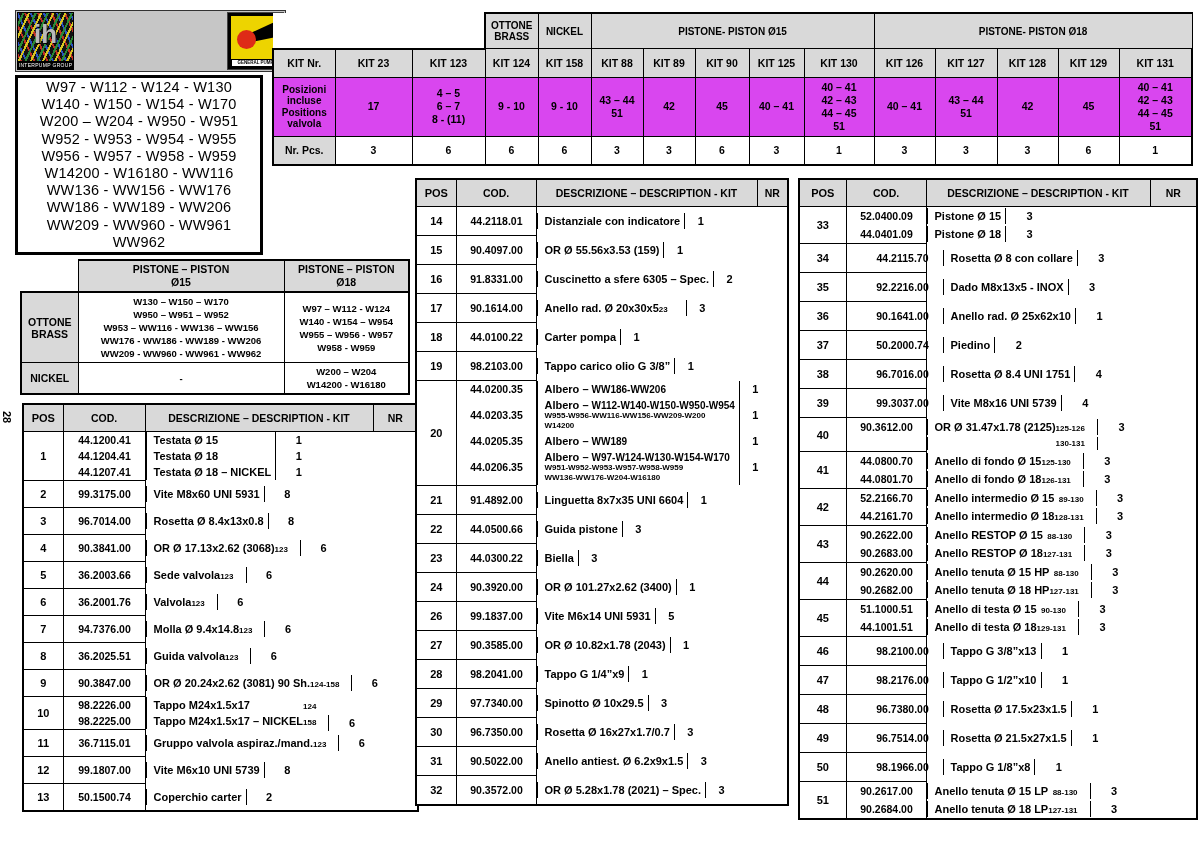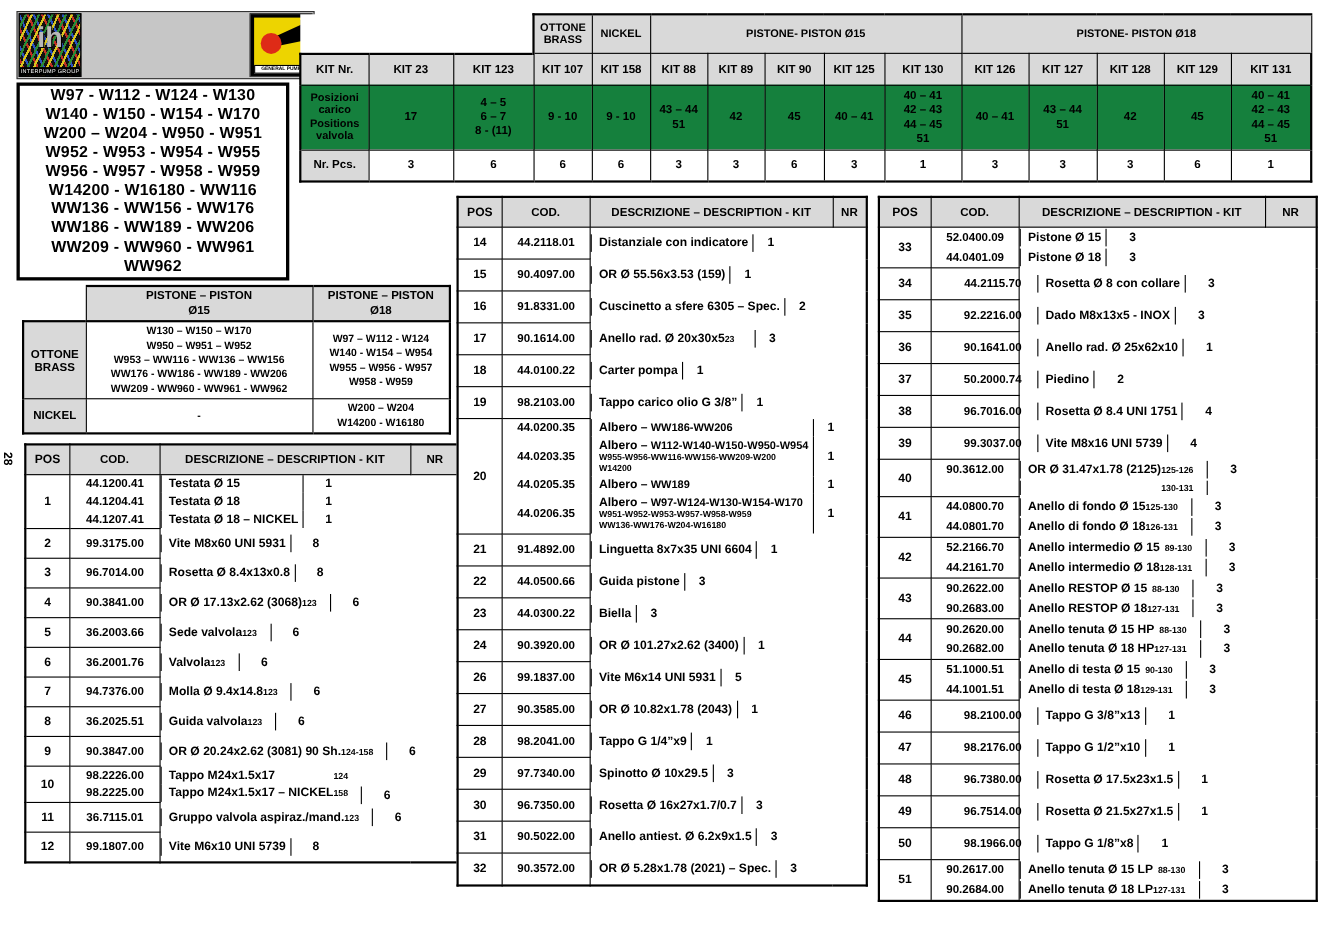--- a/index.html
+++ b/index.html
@@ -26,38 +26,38 @@
   .gp-art{width:100%;height:100%;background:var(--gp_yellow,#edd400);position:relative;overflow:hidden}
   .gp-wedge{position:absolute;left:0;top:0;width:100%;height:100%;background:#000;
       clip-path:polygon(22% 48%,100% 8%,100% 46%,30% 62%)}
   .gp-circle{position:absolute;left:6px;top:14px;width:19px;height:19px;border-radius:50%;
       background:var(--gp_red,#de2b17)}
   .gp-band{position:absolute;left:3px;right:3px;bottom:2px;background:#fff;border:1px solid #000;
       color:#000;font-size:4.5px;line-height:6px;text-align:center;font-weight:bold}
 
   
   .models-box{position:absolute;left:15px;top:75px;width:248px;height:180px;border:3px solid #000;
-      box-sizing:border-box;text-align:center;font-weight:bold;font-size:14.5px;line-height:17.2px;
+      box-sizing:border-box;text-align:center;font-weight:normal;font-size:14.5px;line-height:17.2px;
       padding-top:1px;letter-spacing:.2px;overflow:hidden}
 
   
   .kit-title{position:absolute;left:272px;top:16px;width:212px;text-align:center;
       font-size:16px;font-weight:bold;white-space:nowrap}
   .kittbl{position:absolute;left:272px;top:12px;width:919px;border-collapse:collapse;
       table-layout:fixed;font-weight:bold;text-align:center}
   .kittbl th,.kittbl td{border:1px solid #000;padding:0}
   .kittbl .ghost{border:0;background:#fff}
   #kit-groups-row th{height:30px;background:var(--header_bg,#d9d9d9);font-size:10px;line-height:11px;
       border-top-width:2px;padding:2px 1px}
   #kit-groups-row th:first-of-type{border-left-width:2px}
   #kit-names-row th{height:27px;background:var(--header_bg,#d9d9d9);font-size:10.5px}
   .kittbl .topedge{border-top-width:2px}
   .kittbl .rightedge{border-right-width:2px}
   .kittbl .lbl{border-left-width:2px;background:var(--header_bg,#d9d9d9)}
-  #kit-pos-row td{font-size:10.5px;line-height:13px;height:58px;background:#15803d;vertical-align:middle}
+  #kit-pos-row td{font-size:10.5px;line-height:13px;height:58px;background:#d946ef;vertical-align:middle}
   #kit-pos-row .poslbl{font-size:10px;line-height:11.5px}
   #kit-pcs-row th,#kit-pcs-row td{height:27px;border-bottom-width:2px;font-size:10.5px}
   #kit-pcs-row td{background:#fff}
 
   
   .pistbl{position:absolute;left:20px;top:259px;width:388px;border-collapse:collapse;
       table-layout:fixed;font-weight:bold;text-align:center}
   .pistbl th,.pistbl td{border:1px solid #000;padding:2px 0;vertical-align:middle}
   .pistbl .ghost{border:0;background:#fff}
   .pistbl .ph{background:var(--header_bg,#d9d9d9);font-size:10.5px;line-height:13px;border-top-width:2px}
@@ -164,37 +164,37 @@
     <td class="ghost" colspan="3"></td>
   <th colspan="1">OTTONE BRASS</th>
         <th colspan="1">NICKEL</th>
         <th colspan="5">PISTONE- PISTON Ø15</th>
         <th colspan="5">PISTONE- PISTON Ø18</th>
       </tr>
   <tr id="kit-names-row">
     <th class="lbl topedge">KIT Nr.</th>
   <th class="kname topedge">KIT 23</th>
         <th class="kname topedge">KIT 123</th>
-        <th class="kname">KIT 107</th>
+        <th class="kname">KIT 124</th>
         <th class="kname">KIT 158</th>
         <th class="kname">KIT 88</th>
         <th class="kname">KIT 89</th>
         <th class="kname">KIT 90</th>
         <th class="kname">KIT 125</th>
         <th class="kname">KIT 130</th>
         <th class="kname">KIT 126</th>
         <th class="kname">KIT 127</th>
         <th class="kname">KIT 128</th>
         <th class="kname">KIT 129</th>
         <th class="kname rightedge">KIT 131</th>
       </tr>
   <tr id="kit-pos-row">
     <td class="lbl poslbl">
       <div>Posizioni</div>
-      <div>carico</div>
+      <div>incluse</div>
       <div>Positions</div>
       <div>valvola</div>
     </td>
   <td class="kpos">
           <div>17</div>
         </td>
         <td class="kpos">
           <div>4 – 5</div>
           <div>6 – 7</div>
           <div>8 - (11)</div>
@@ -575,20 +575,38 @@
                   <div class="dline">
                     <span class="d-main">Vite M6x10 UNI 5739</span>
                   </div>
                 </div>
                 <div class="e-nr">8</div>
               </div>
             </div>
           </div>
         </td>
       </tr>
+      <tr>
+        <td class="c-pos">13</td>
+        <td class="c-body">
+          <div class="rowflex">
+            <div class="entries">
+              <div class="entry">
+                <div class="e-cod">50.1500.74</div>
+                <div class="e-desc">
+                  <div class="dline">
+                    <span class="d-main">Coperchio carter</span>
+                  </div>
+                </div>
+                <div class="e-nr">2</div>
+              </div>
+            </div>
+          </div>
+        </td>
+      </tr>
     </tbody>
 </table>
 
 <table class="parts t-mid">
   <colgroup>
       <col style="width:40px">
       <col style="width:80px">
       <col style="width:221px">
       <col style="width:31px">
     </colgroup>

